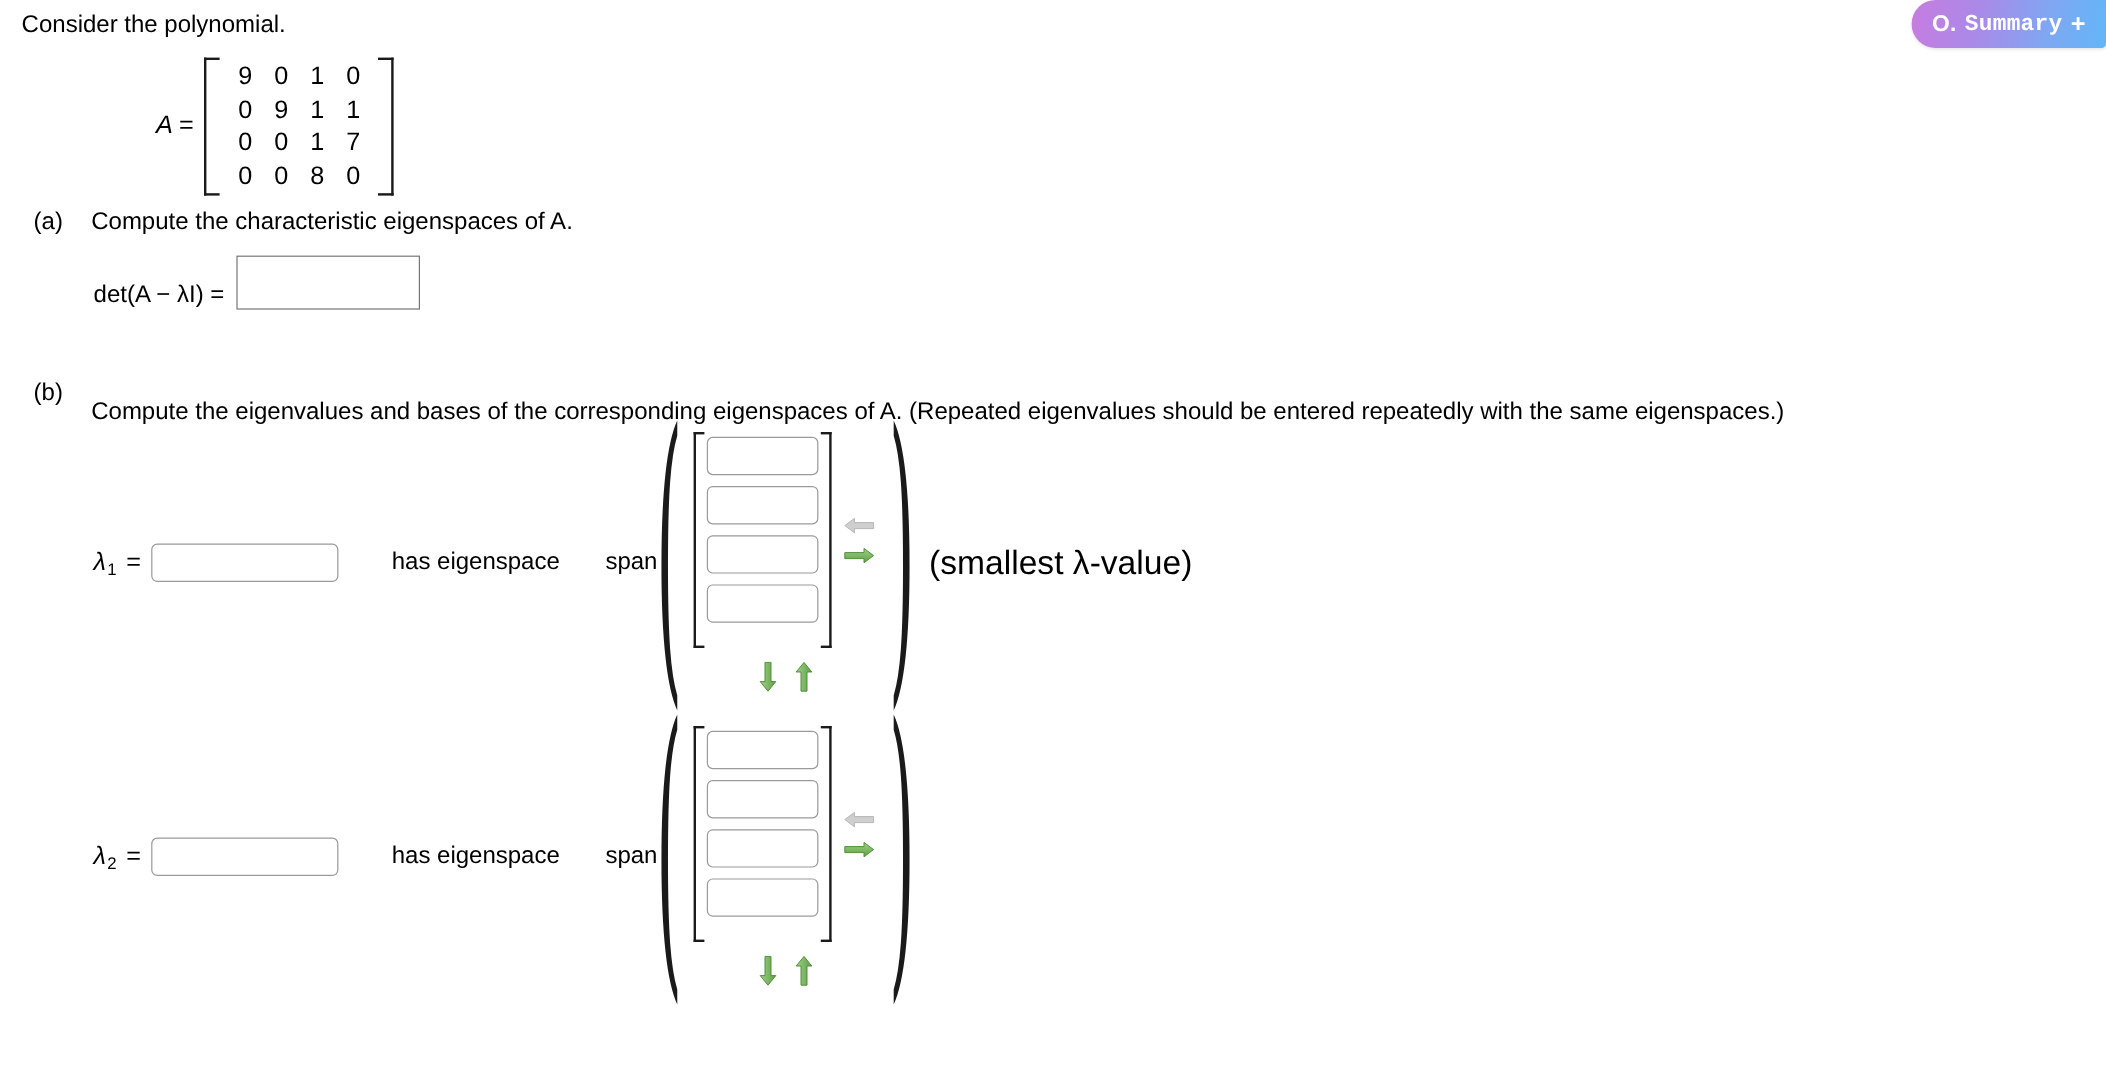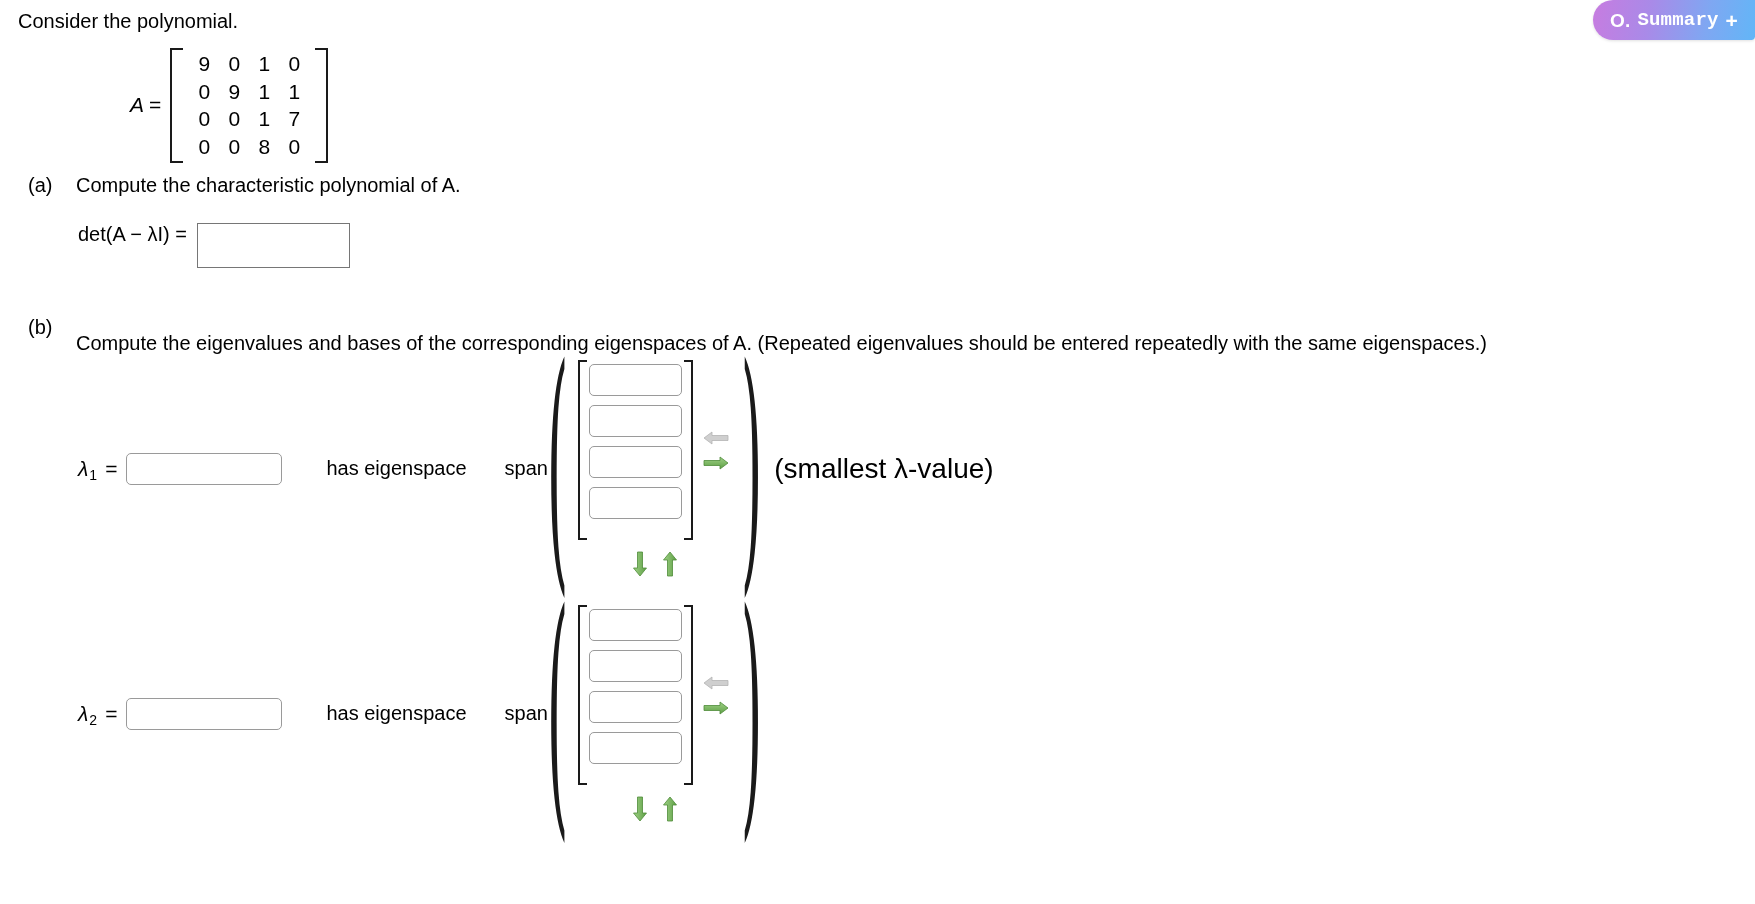--- a/index.html
+++ b/index.html
@@ -106,23 +106,23 @@
     text-align: center;
     font-size: 21px;
     line-height: 1.32;
     font-family: "Liberation Sans", "DejaVu Sans", sans-serif;
   }
 
   
   .det-row {
     position: absolute;
     left: 78px;
-    top: 223px;
-    display: flex;
-    align-items: flex-start;
+    top: 213px;
+    display: flex;
+    align-items: flex-end;
     font-size: 20px;
     white-space: nowrap;
   }
   .det-label { margin-right: 10px; }
   .answer-box-square {
     width: 153px;
     height: 45px;
     border: 1px solid #767676;
     background: #ffffff;
     border-radius: 0;
@@ -311,21 +311,21 @@
       <span class="matrix-cell">0</span>
       <span class="matrix-cell">0</span>
       <span class="matrix-cell">8</span>
       <span class="matrix-cell">0</span>
     </div>
   </div>
   <div class="bracket bracket-r"></div>
 </div>
 
 <div class="part-label" style="left:28px; top:174px;">(a)</div>
-<div class="part-text" style="left:76px; top:174px;">Compute the characteristic polynomial of A.</div>
+<div class="part-text" style="left:76px; top:174px;">Compute the characteristic eigenspaces of A.</div>
 
 <div class="det-row">
   <span class="det-label">det(A − λI)  =</span>
   <input class="answer-box-square" type="text" placeholder="" style="">
 </div>
 
 <div class="part-label" style="left:28px; top:316px;">(b)</div>
 <div class="part-text" style="left:76px; top:332px;">Compute the eigenvalues and bases of the corresponding eigenspaces of A. (Repeated eigenvalues should be entered repeatedly with the same eigenspaces.)</div>
 
 <div class="eigen-row" id="eigen-row-1">

